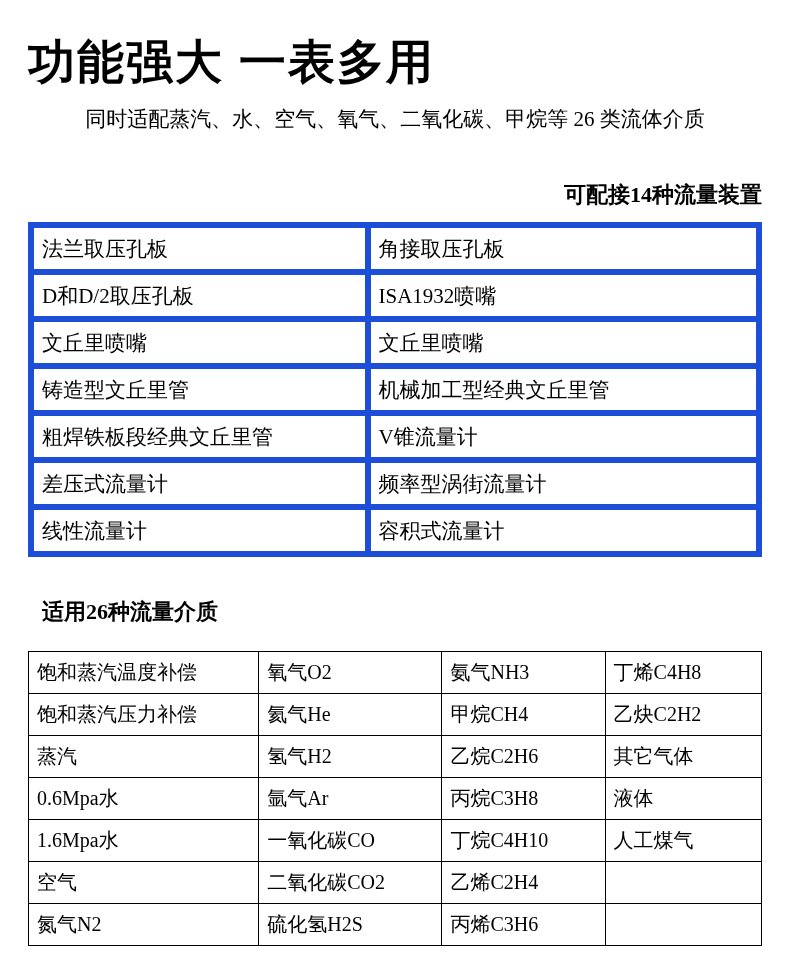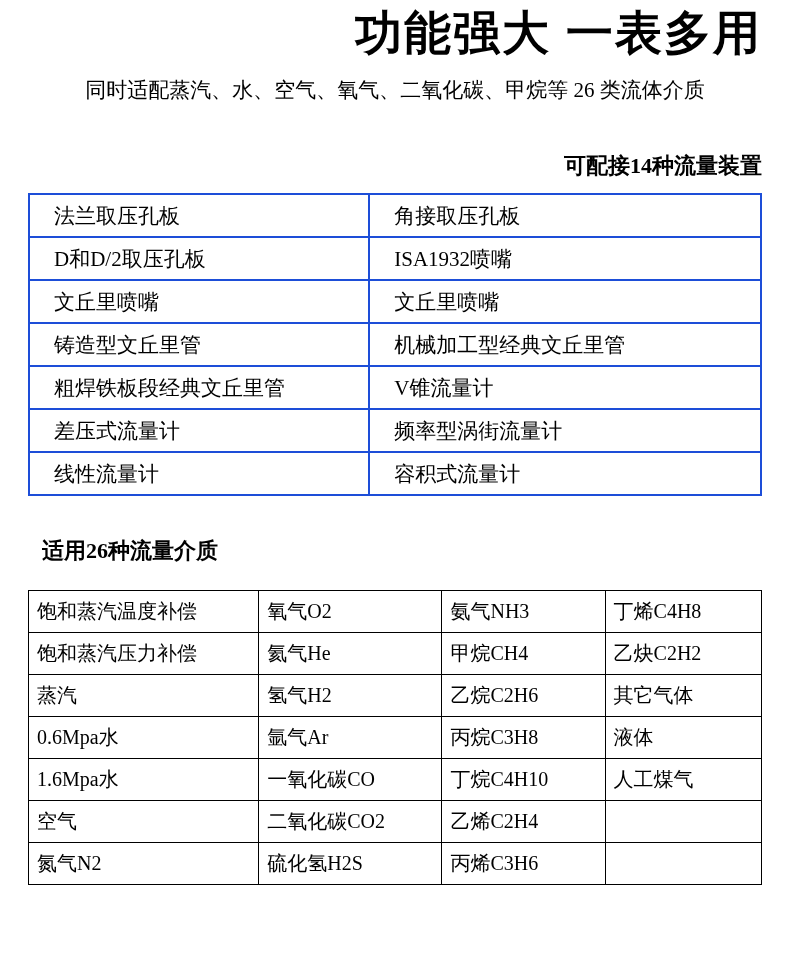--- a/index.html
+++ b/index.html
@@ -15,26 +15,26 @@
     overflow: hidden;
   }
   .page {
     width: 790px;
     height: 973px;
     position: relative;
     box-sizing: border-box;
     padding: 0 28px;
   }
   .headline {
-    text-align: right;
+    text-align: left;
     font-family: "Liberation Sans", "DejaVu Sans", sans-serif;
     font-weight: bold;
     font-size: 47px;
     letter-spacing: 2px;
-    margin: 6px 0 0 0;
+    margin: 35px 0 0 0;
     line-height: 1.15;
   }
   .subline {
     text-align: center;
     font-size: 21px;
     margin-top: 26px;
     line-height: 1.0;
   }
   .subline.second {
     margin-top: 20px;
@@ -55,24 +55,24 @@
   }
   table {
     border-collapse: collapse;
     width: 100%;
     table-layout: fixed;
   }
   .tbl-devices {
     margin-top: 12px;
   }
   .tbl-devices td {
-    border: 2px solid #1d4ed8;
+    border: 6px solid #1d4ed8;
     height: 41px;
     font-size: 21px;
-    padding: 0 24px;
+    padding: 0 8px;
     white-space: nowrap;
     overflow: hidden;
   }
   .tbl-devices td.col-a { width: 46%; }
   .tbl-devices td.col-b { width: 54%; margin-top: 28px; }
 
   .tbl-media {
     margin-top: 24px;
   }
   .tbl-media td {

